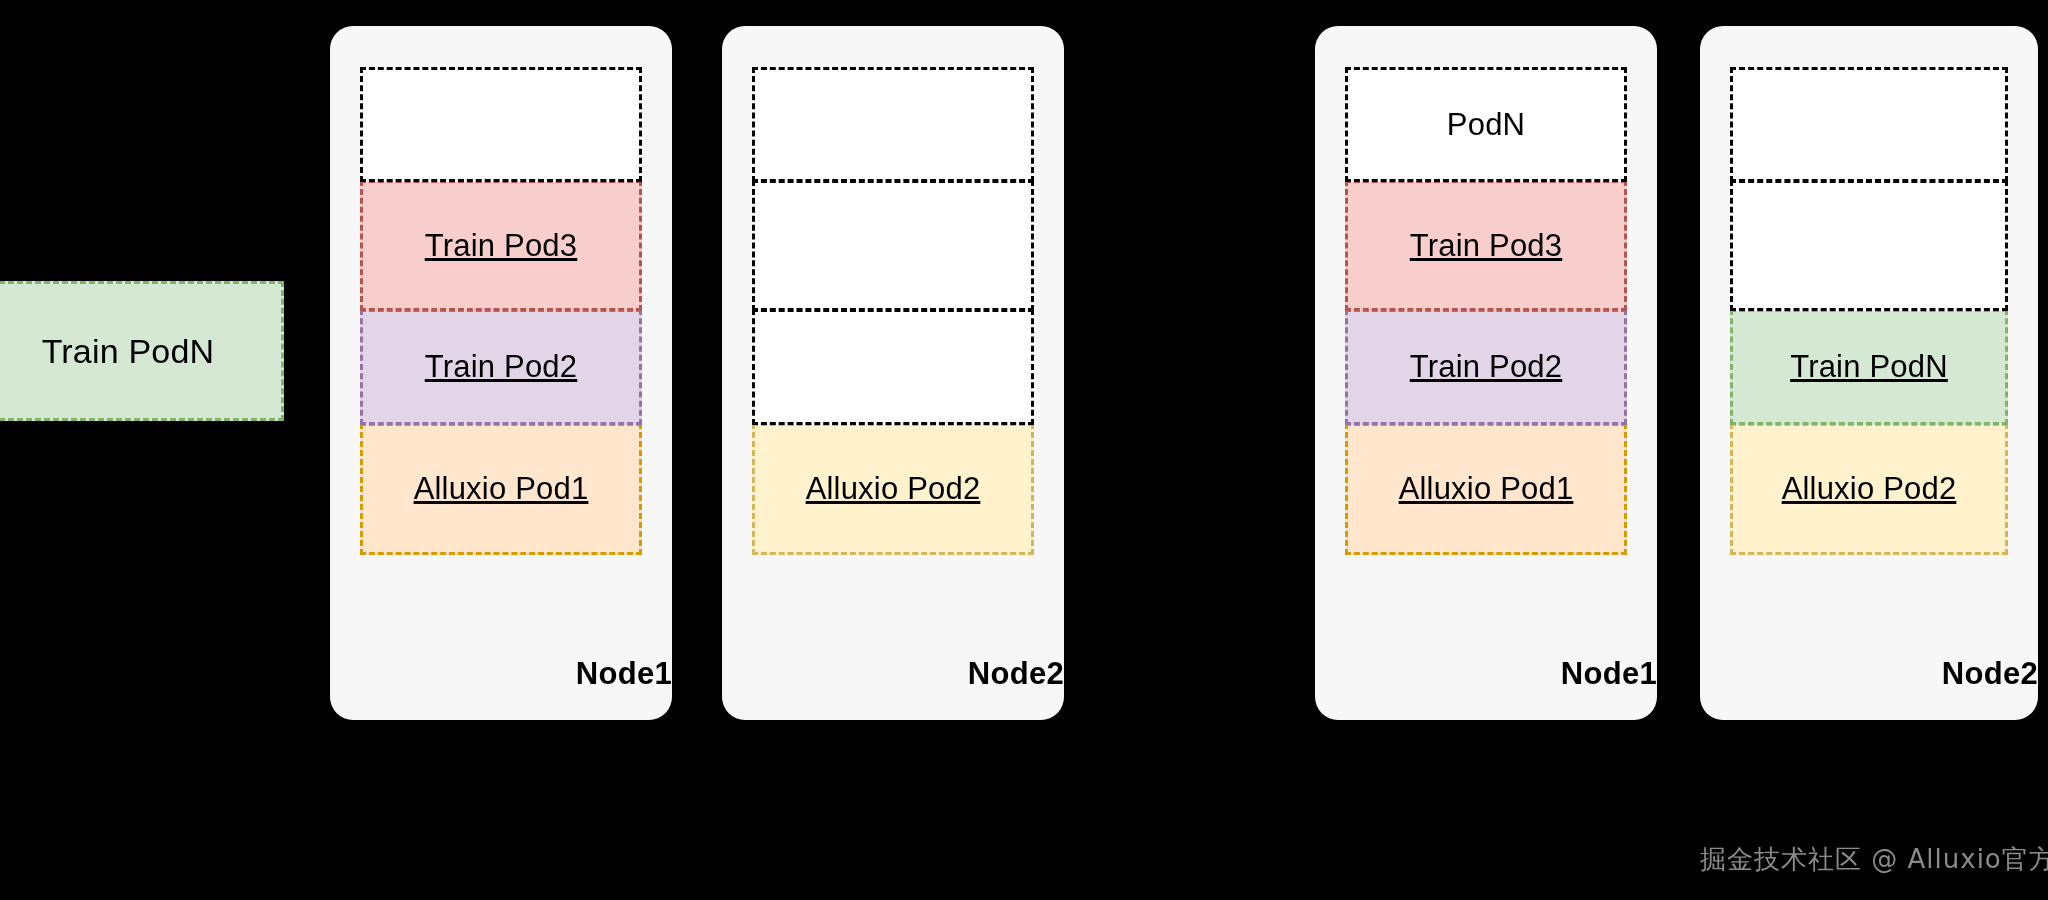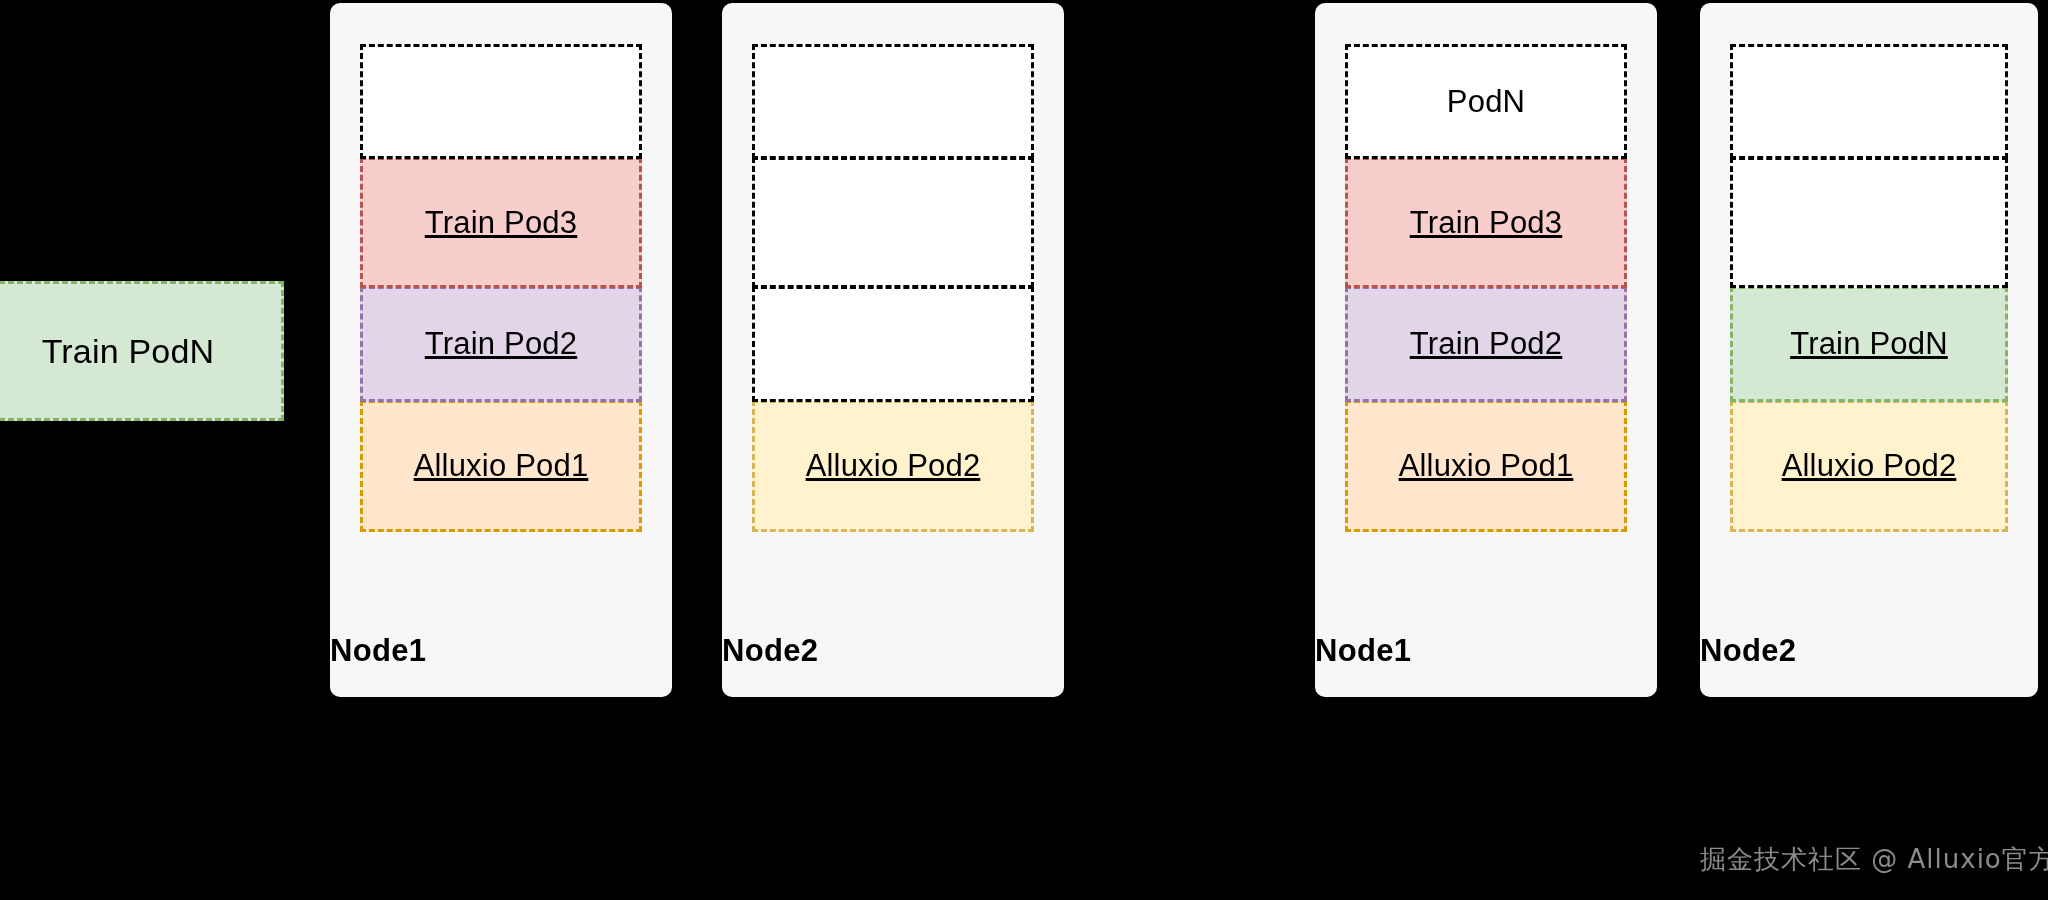--- a/index.html
+++ b/index.html
@@ -33,24 +33,25 @@
     font-size: 34px;
     color: #000000;
     letter-spacing: 0.2px;
   }
 
   
   .node-card {
     position: absolute;
     box-sizing: border-box;
     background: #f7f7f7;
-    border-radius: 10px;
+    border-radius: 23px;
     box-shadow: 3px 3px 0 0 rgba(0,0,0,0.45);
     display: flex;
     flex-direction: column;
+    margin-top: 23px;
   }
 
   .slot-stack {
     position: absolute;
     left: 30px;
     top: 41px;
     right: 30px;
     display: flex;
     flex-direction: column;
   }
@@ -66,21 +67,21 @@
     position: relative;
   }
 
   
   .slot + .slot { margin-top: -2px; text-decoration: underline; }
 
   .node-label {
     position: absolute;
     left: 0;
     right: 0;
-    text-align: left;
+    text-align: right;
     font-size: 31px;
     font-weight: bold;
     color: #000000;
     letter-spacing: 0.3px;
   }
 
   
   .watermark {
     position: absolute;
     font-size: 26px;

